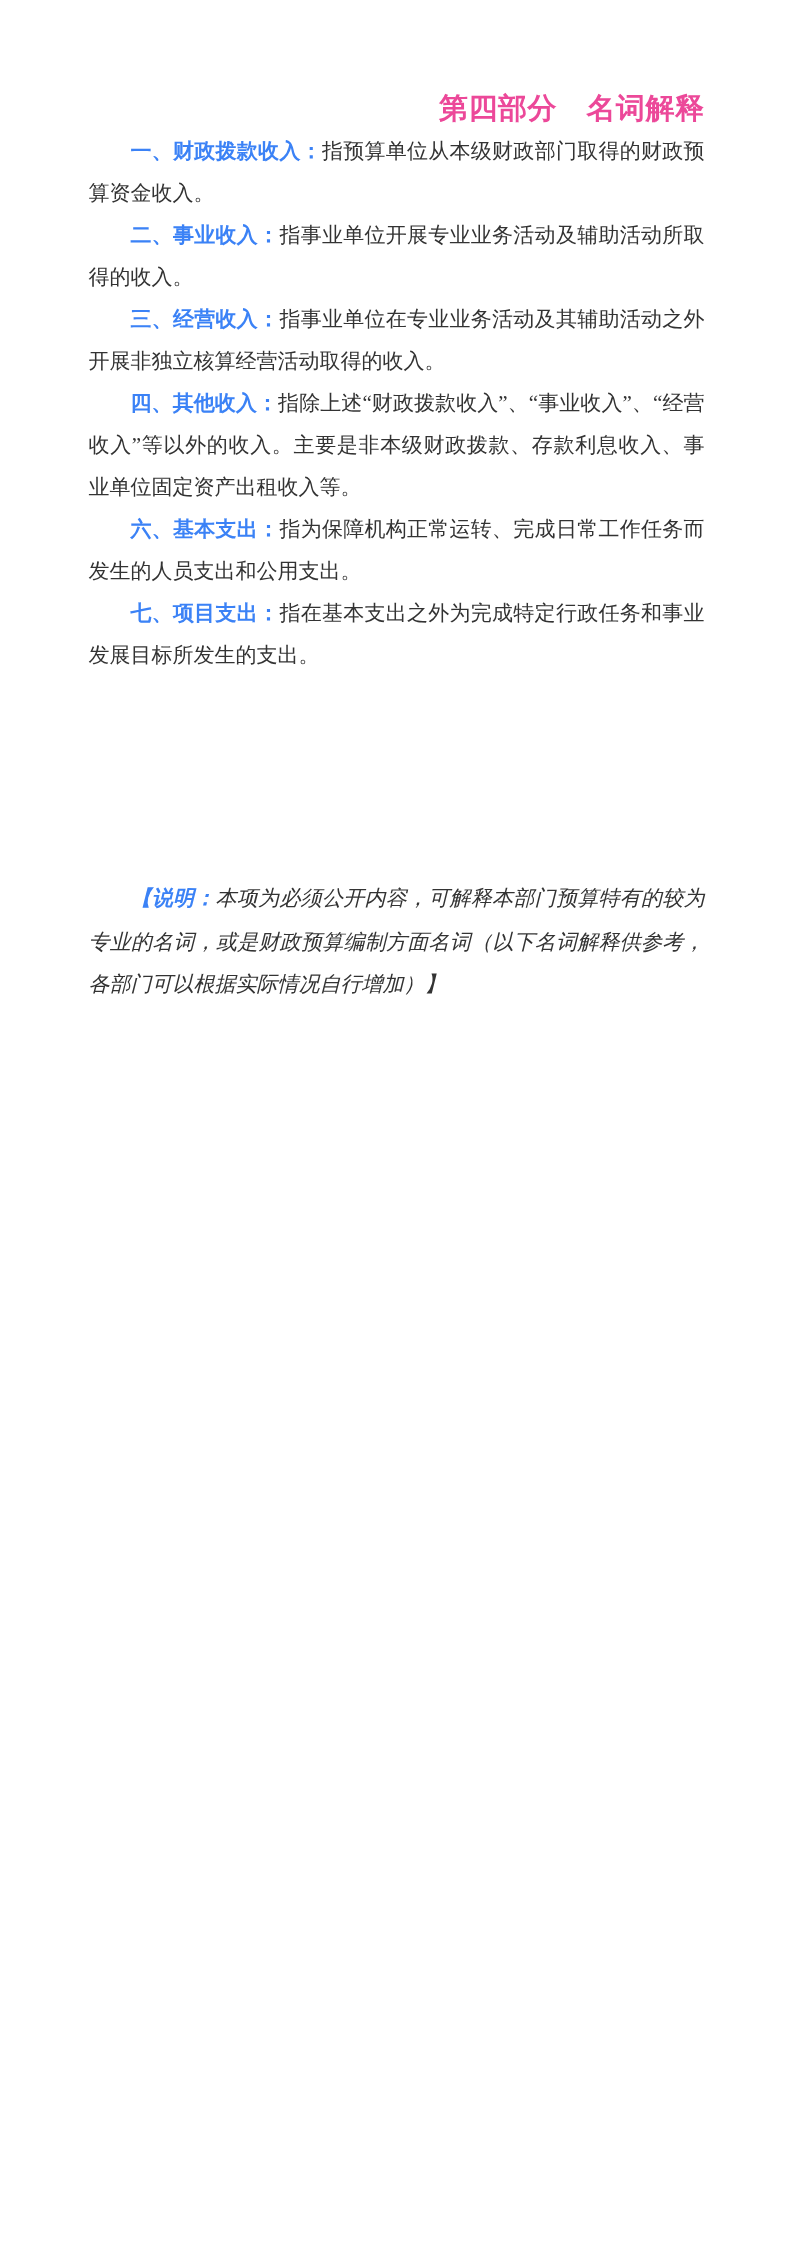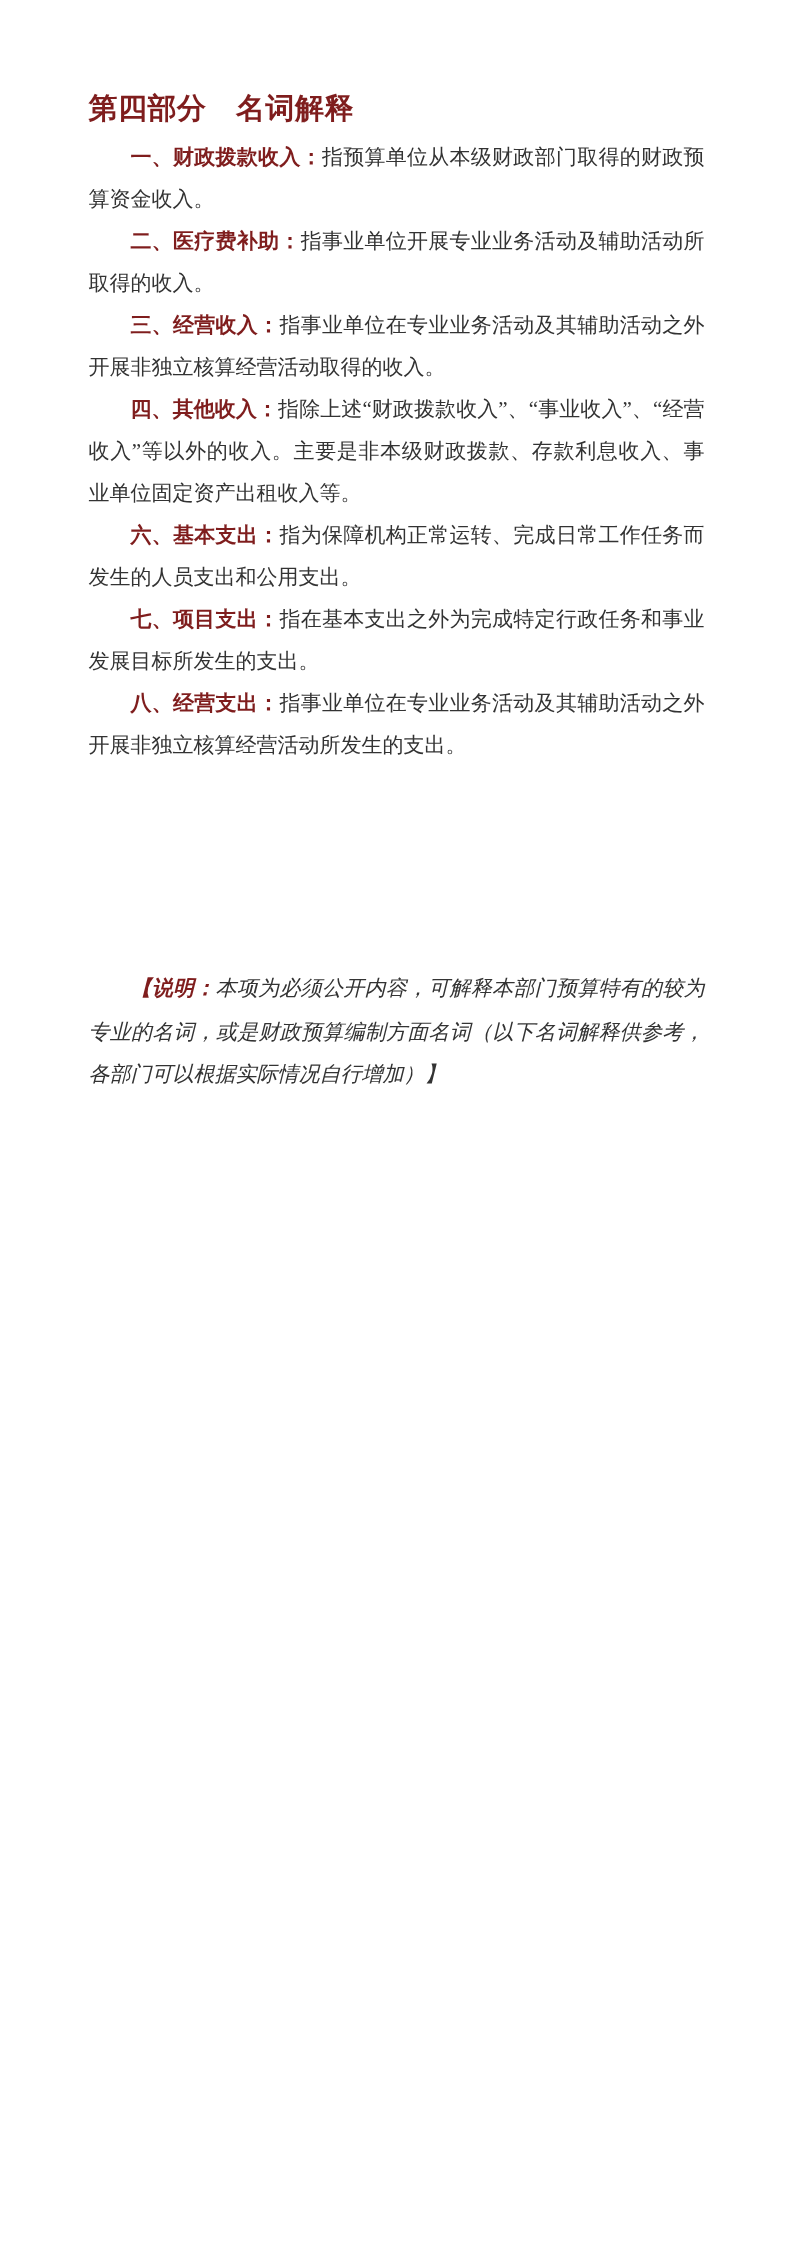--- a/index.html
+++ b/index.html
@@ -16,37 +16,37 @@
   .doc {
     width: 616px;
     margin: 0 auto;
     padding-top: 86px;
     padding-bottom: 227px;
   }
   h1.title {
     font-family: "Liberation Sans", sans-serif;
     font-size: 29px;
     font-weight: 700;
-    color: #7f1d1d;
-    text-align: left;
+    color: #ec4899;
+    text-align: right;
     line-height: 44px;
-    margin: 0 0 6px 0;
+    margin: 0 0 0 0;
     letter-spacing: 0.5px;
   }
   p.para {
     font-size: 21px;
     line-height: 42px;
     text-align: justify;
     text-indent: 2em;
     margin: 0;
     word-break: break-all;
   }
   p.para strong {
     font-weight: 700;
-    color: #7f1d1d;
+    color: #3b82f6;
   }
   .page-break-spacer {
     height: 201px;
   }
   p.note {
     font-style: italic;
   }
   p.note strong {
     font-style: italic;
     font-family: Liberation Mono, monospace;
@@ -57,36 +57,33 @@
 
 <div class="doc">
 
   <h1 class="title">第四部分　名词解释</h1>
 
   <section>
     <p class="para">
       <strong>一、财政拨款收入：</strong><span>指预算单位从本级财政部门取得的财政预算资金收入。</span>
     </p>
     <p class="para">
-      <strong>二、医疗费补助：</strong><span>指事业单位开展专业业务活动及辅助活动所取得的收入。</span>
+      <strong>二、事业收入：</strong><span>指事业单位开展专业业务活动及辅助活动所取得的收入。</span>
     </p>
     <p class="para">
       <strong>三、经营收入：</strong><span>指事业单位在专业业务活动及其辅助活动之外开展非独立核算经营活动取得的收入。</span>
     </p>
     <p class="para">
       <strong>四、其他收入：</strong><span>指除上述“财政拨款收入”、“事业收入”、“经营收入”等以外的收入。主要是非本级财政拨款、存款利息收入、事业单位固定资产出租收入等。</span>
     </p>
     <p class="para">
       <strong>六、基本支出：</strong><span>指为保障机构正常运转、完成日常工作任务而发生的人员支出和公用支出。</span>
     </p>
     <p class="para">
       <strong>七、项目支出：</strong><span>指在基本支出之外为完成特定行政任务和事业发展目标所发生的支出。</span>
-    </p>
-    <p class="para">
-      <strong>八、经营支出：</strong><span>指事业单位在专业业务活动及其辅助活动之外开展非独立核算经营活动所发生的支出。</span>
     </p>
   </section>
 
   <div class="page-break-spacer"></div>
 
   <section>
     <p class="para note">
       <strong>【说明：</strong><span>本项为必须公开内容，可解释本部门预算特有的较为专业的名词，或是财政预算编制方面名词（以下名词解释供参考，各部门可以根据实际情况自行增加）】</span>
     </p>
   </section>

